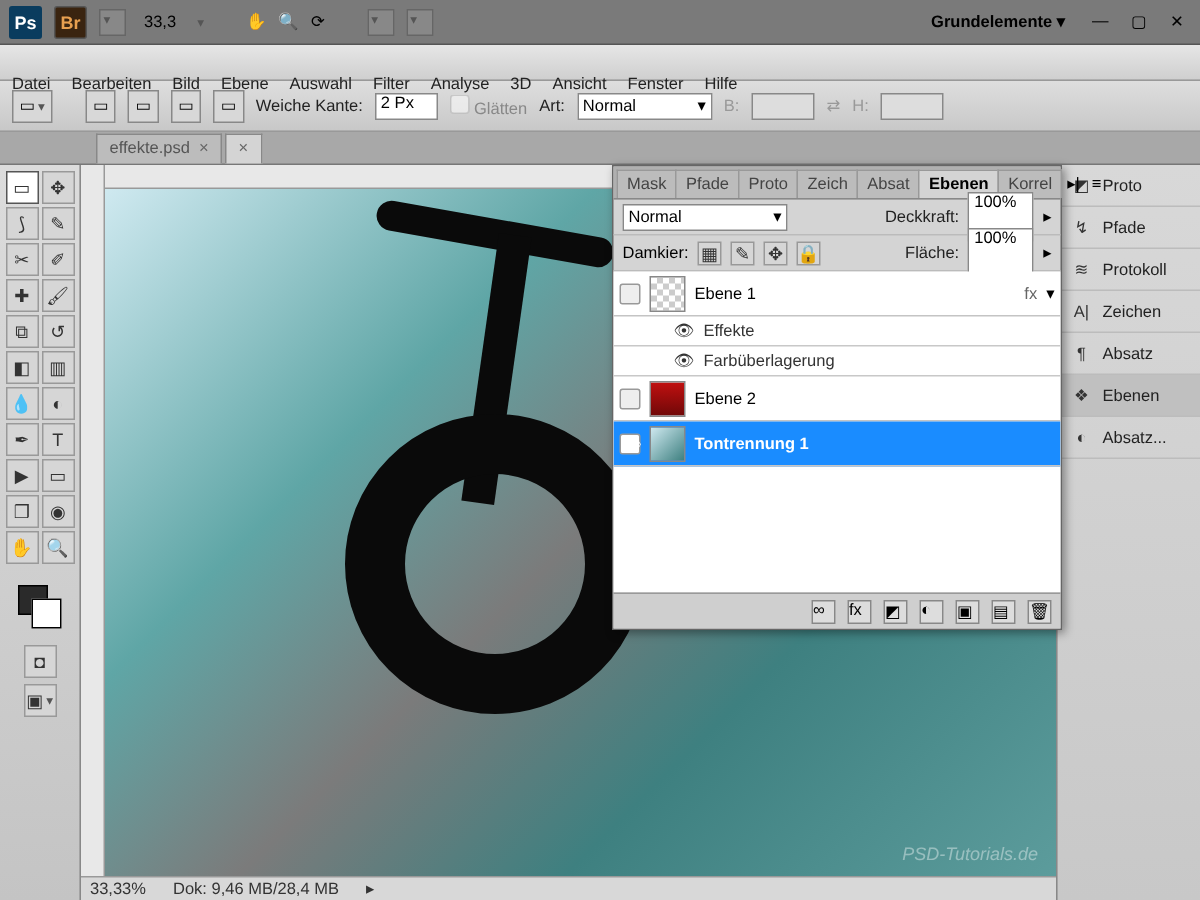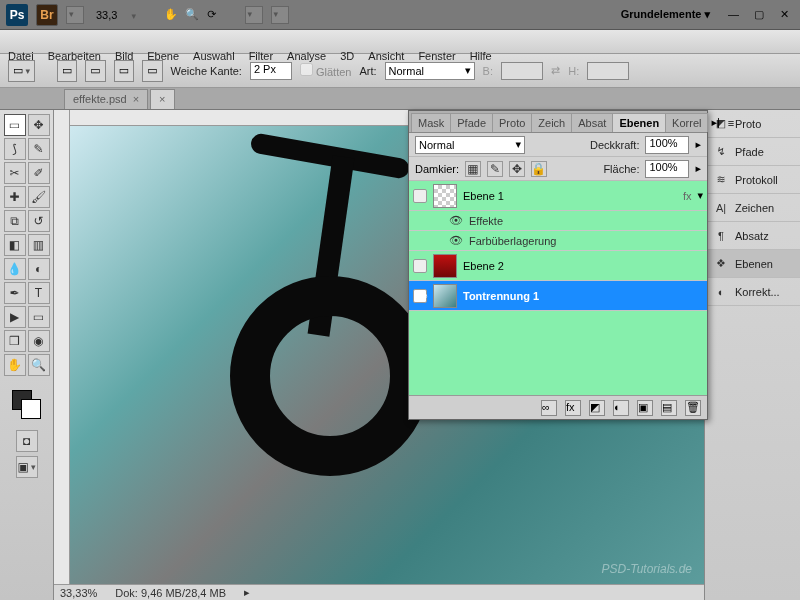--- a/index.html
+++ b/index.html
@@ -50,24 +50,24 @@
 .wheel .fork { position:absolute; top:0; left:130px; width:22px; height:180px; background:#0a0a0a; transform:rotate(8deg); }
 .wheel .bar { position:absolute; top:-10px; left:60px; width:160px; height:20px; background:#0a0a0a; border-radius:10px; transform:rotate(10deg);}
 .statusbar { position:absolute; bottom:0; left:0; right:0; height:16px; background:#d8d8d8; border-top:1px solid #999; display:flex; align-items:center; padding:0 6px; gap:18px; color:#333; font-size:10px; }
 
 
 .layerspanel { position:absolute; top:110px; left:408px; width:300px; height:310px; background:#d4d4d4; border:1px solid #666; box-shadow:2px 2px 6px rgba(0,0,0,.4); display:flex; flex-direction:column; }
 .ptabs { height:22px; background:#b0b0b0; display:flex; align-items:flex-end; padding:0 2px; gap:0; font-size:10px; border-bottom:1px solid #888;}
 .ptab { padding:3px 6px; color:#444; background:#bcbcbc; border:1px solid #999; border-bottom:none; margin-right:-1px;}
 .ptab.act { background:#d4d4d4; color:#000; font-weight:bold; }
 .prow { height:24px; display:flex; align-items:center; padding:0 6px; gap:6px; border-bottom:1px solid #bbb; }
-.prow select,.prow .pin { height:18px; background:#fff; border:1px solid #888; padding:0 3px; }
+.prow select,.prow .pin { height:33px; background:#fff; border:1px solid #888; padding:0 3px; }
 .prow .lblr { margin-left:auto; color:#222; }
 .pin { width:44px; }
-.layerlist { flex:1; background:#86efac; overflow:auto; }
+.layerlist { flex:1; background:#ffffff; overflow:auto; }
 .layer { display:flex; align-items:center; height:30px; border-bottom:1px solid #c4c4c4; padding:0 4px; gap:6px; }
 .layer.sel { background:#1a8cff; color:#fff; }
 .eye { width:14px; height:14px; border:1px solid #999; background:#eee; border-radius:2px; }
 .thumb { width:24px; height:24px; background:#fff; border:1px solid #888; }
 .thumb.checker { background:repeating-conic-gradient(#ccc 0 25%,#fff 0 50%) 0 0/8px 8px; }
 .thumb.red { background:linear-gradient(#c01010,#700808); }
 .thumb.img { background:linear-gradient(135deg,#cfe9f0,#3e8080); }
 .sublayer { padding-left:40px; height:20px; display:flex; align-items:center; gap:6px; color:#333; border-bottom:1px solid #c8c8c8; font-size:10px;}
 .pfoot { height:24px; background:#cfcfcf; border-top:1px solid #999; display:flex; align-items:center; justify-content:flex-end; gap:8px; padding:0 6px; }
 .pfoot .ico { width:16px; height:16px; background:#ddd; border:1px solid #888; }
@@ -223,21 +223,21 @@
     <div class="rslot">
         <span class="rico">¶</span>
         <span>Absatz</span>
       </div>
     <div class="rslot sel">
         <span class="rico">❖</span>
         <span>Ebenen</span>
       </div>
     <div class="rslot">
         <span class="rico">◐</span>
-        <span>Korrekt...</span>
+        <span>Absatz...</span>
       </div>
   </div>
 
 </div>
 
 <div class="layerspanel">
   <div class="ptabs">
     <div class="ptab">Mask</div>
     <div class="ptab">Pfade</div>
     <div class="ptab">Proto</div>

